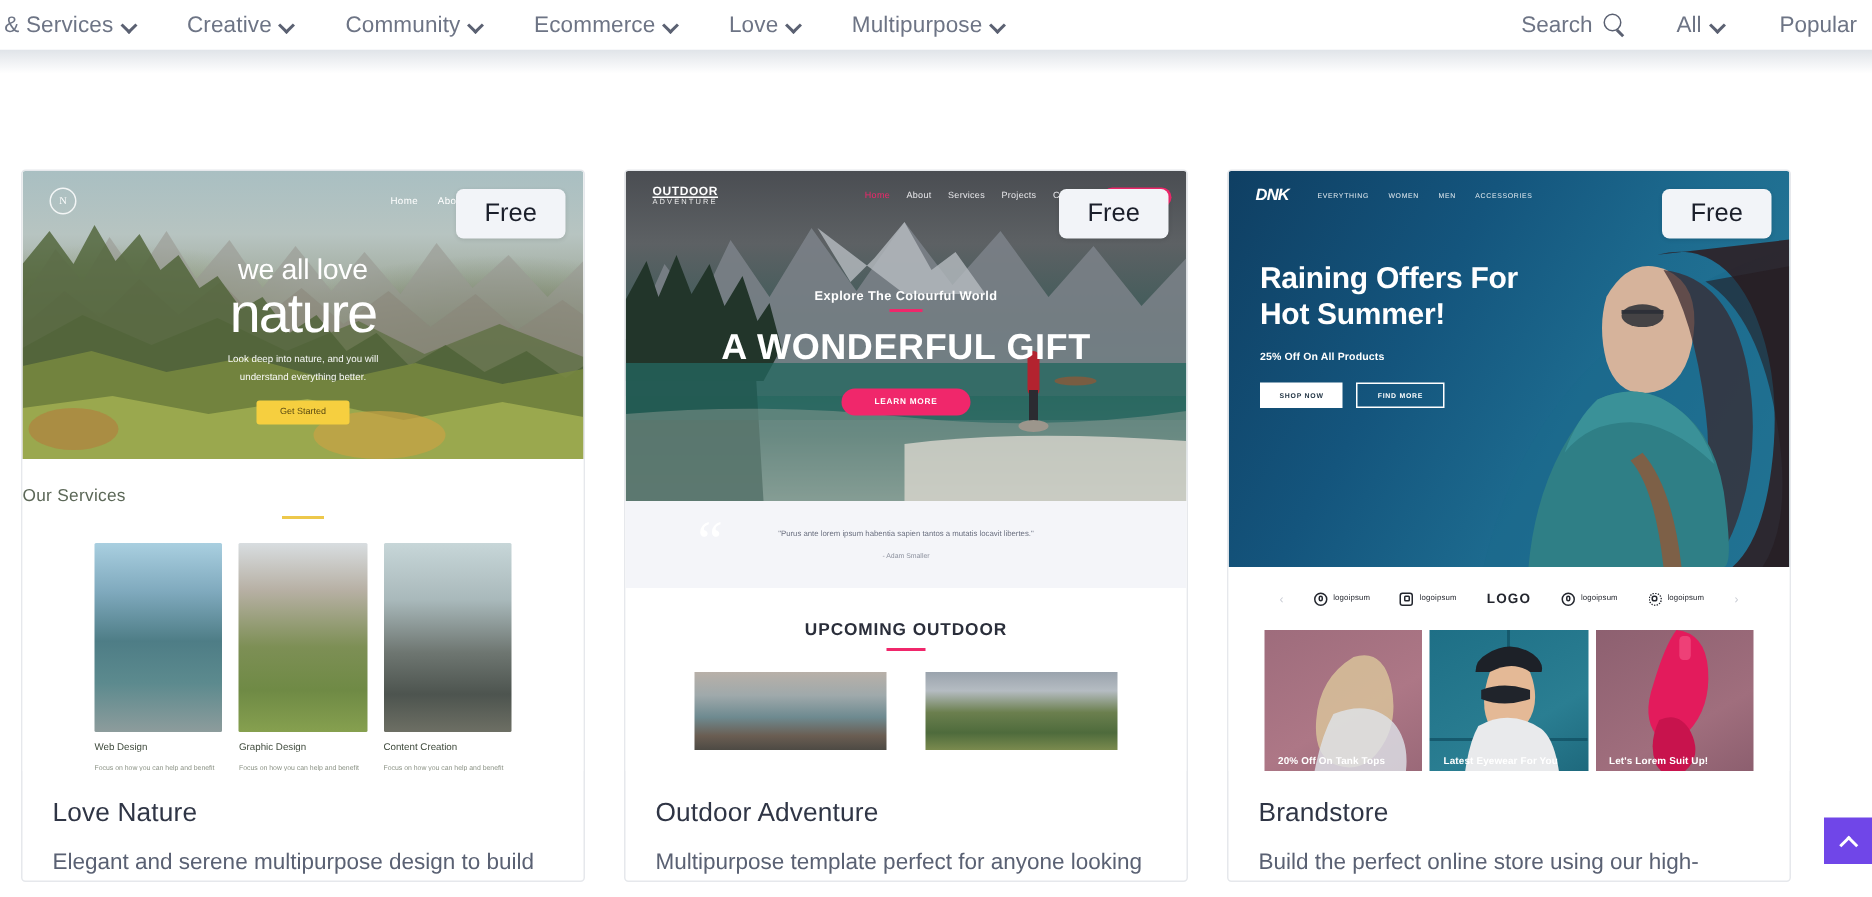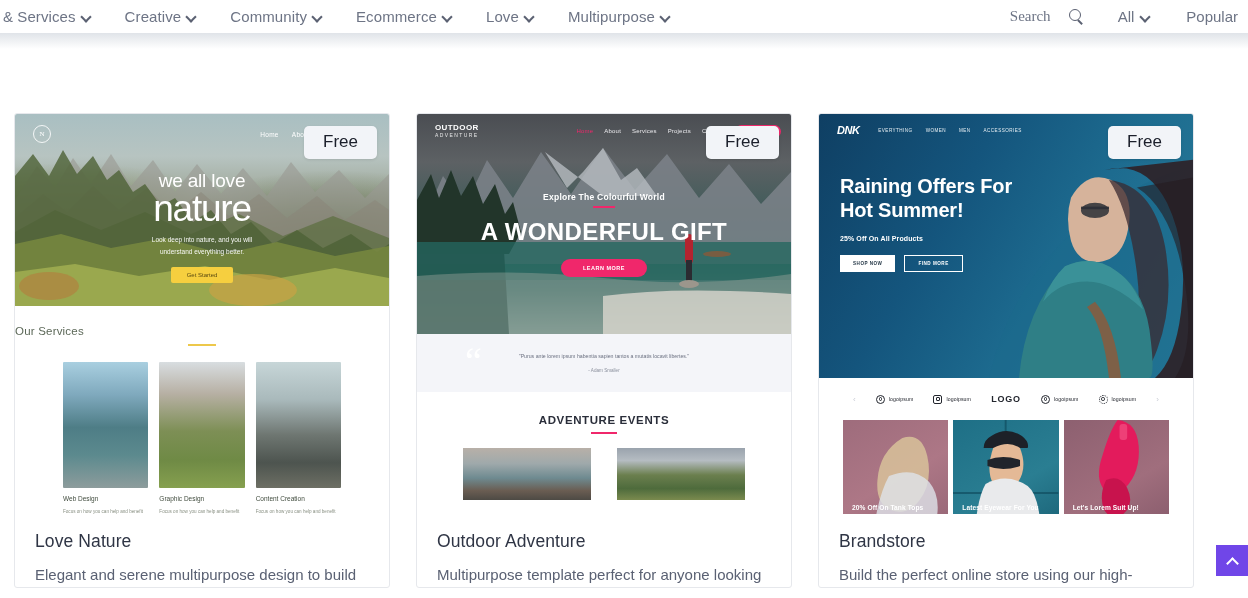--- a/index.html
+++ b/index.html
@@ -35,24 +35,23 @@
     content: ""; position: absolute; left: 0; top: 1px;
     width: 6px; height: 6px;
     border-right: 2px solid #5b6172; border-bottom: 2px solid #5b6172;
     transform: rotate(45deg);
   }
   .nav-right {
     margin-left: auto; display: flex; align-items: center;
     padding-right: 0;
   }
   .nav-search {
-    display: flex; align-items: center; gap: 18px;
+    display: flex; align-items: center; gap: 7px;
     font-size: 15px; color: #6d7485; cursor: pointer;
     padding: 0 16px;
-    font-family: Liberation Serif, serif;
   }
   .search-glyph {
     width: 15px; height: 15px; position: relative; display: inline-block;
   }
   .search-glyph::before {
     content: ""; position: absolute; left: 0; top: 0;
     width: 10px; height: 10px; border: 1.7px solid #5b6172; border-radius: 50%;
   }
   .search-glyph::after {
     content: ""; position: absolute; left: 9px; top: 9.5px;
@@ -169,21 +168,21 @@
     position: relative; height: 220px; overflow: hidden;
     background: linear-gradient(to bottom, #4a4d52 0%, #5d6164 22%, #3f5c5a 45%, #2f6a63 62%, #5f7c78 80%, #c8c5bd 100%);
   }
   .c2-scene { position: absolute; inset: 0; }
   .c2-scene svg { display: block; width: 100%; height: 100%; }
   .c2-nav {
     position: absolute; top: 7px; left: 0; right: 0; height: 20px;
     display: flex; align-items: center; z-index: 6;
   }
   .c2-logo { margin-left: 18px; color: #fff; line-height: 1.05; }
-  .c2-logo .l1 { font-size: 8px; font-weight: bold; letter-spacing: .4px; }
+  .c2-logo .l1 { font-size: 8px; font-weight: bold; letter-spacing: .4px; text-decoration: underline; }
   .c2-logo .l2 { font-size: 5px; letter-spacing: 1.4px; opacity: .85; }
   .c2-menu { margin-left: auto; margin-right: 10px; display: flex; gap: 11px; align-items: center; }
   .c2-menu span { font-size: 6px; color: #e9e9ec; letter-spacing: .2px; }
   .c2-menu span.active { color: #f0276b; }
   .c2-menu .pill {
     background: #f0276b; border-radius: 20px; width: 46px; height: 13px;
   }
   .c2-hero-txt { position: absolute; left: 0; right: 0; top: 78px; text-align: center; z-index: 6; color: #fff; }
   .c2-eyebrow { font-size: 8.5px; font-weight: bold; letter-spacing: .25px; }
   .c2-erule { width: 22px; height: 2px; background: #f0276b; margin: 4px auto 0; }
@@ -442,21 +441,21 @@
         </div>
       </div>
 
       <div class="c2-quote">
         <div class="c2-qmark">“</div>
         <div class="c2-qtext">"Purus ante lorem ipsum habentia sapien tantos a mutatis locavit libertes."</div>
         <div class="c2-qauth">- Adam Smaller</div>
       </div>
 
       <div class="c2-events">
-        <div class="c2-evtitle">ADVENTURE EVENTS</div>
+        <div class="c2-evtitle">UPCOMING OUTDOOR</div>
         <div class="c2-evrule"></div>
         <div class="c2-evimgs">
           <div class="c2-ev c2-ev1"></div>
           <div class="c2-ev c2-ev2"></div>
         </div>
       </div>
 
       <div class="badge">Free</div>
     </div>
 

